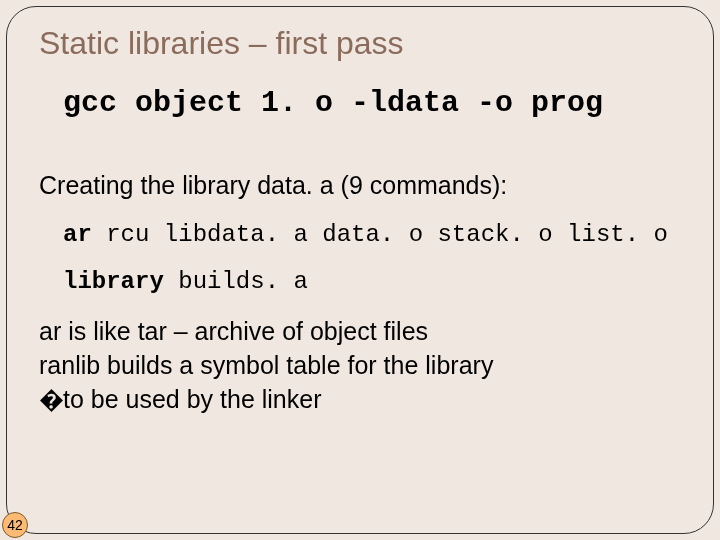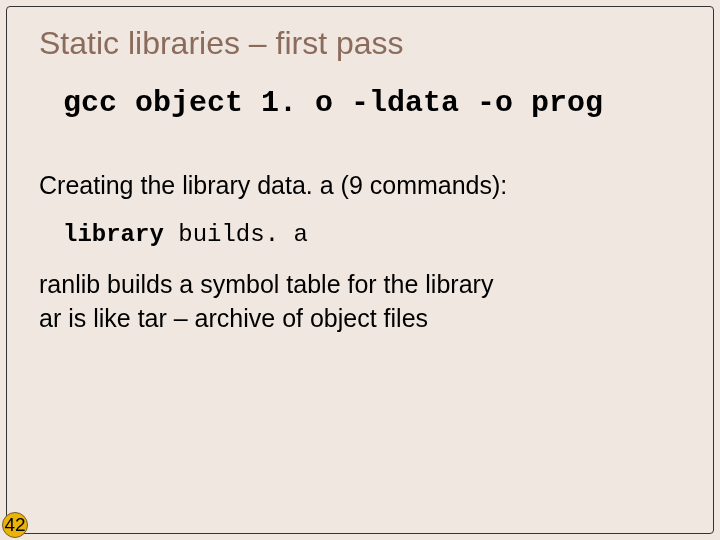--- a/index.html
+++ b/index.html
@@ -6,21 +6,21 @@
   html, body { width: 720px; height: 540px; overflow: hidden; }
   body {
     background: #f0e8e0;
     font-family: Arial, Helvetica, sans-serif;
     position: relative;
   }
   .slide {
     position: absolute;
     top: 6px; left: 6px; right: 6px; bottom: 6px;
     border: 1.5px solid #333;
-    border-radius: 4px;
+    border-radius: 30px;
     padding: 18px 28px 12px 28px;
   }
   .title {
     font-size: 32px;
     color: #8a6b5c;
     font-weight: 400;
     margin-bottom: 14px;
     margin-left: 4px;
   }
   .line {
@@ -61,44 +61,46 @@
     display: inline-block;
     width: 24px;
   }
   .slide-num {
     position: absolute;
     left: 2px;
     bottom: 2px;
     width: 26px;
     height: 26px;
     border-radius: 50%;
-    background: #eab308;
+    background: #fdba74;
     border: 1px solid #7a5a2a;
-    font-size: 19px;
+    font-size: 14px;
     color: #000;
     display: flex;
     align-items: center;
     justify-content: center;
   }
 </style>
 </head>
 <body>
 
 <div class="slide">
 
   <div class="title">Static libraries – first pass</div>
 
 
   <div class="code-big">gcc object 1. o -ldata -o prog</div>
 
   <div class="line section2">Creating the library data. a (9 commands):</div>
 
+  <div class="code-med"><span class="kw">ar</span><span> rcu libdata. a data. o stack. o list. o</span></div>
 
   <div class="code-med"><span class="kw">library</span><span> builds. a</span></div>
 
   <div class="desc-block">
+    <div class="desc">ar is like tar – archive of object files</div>
     <div class="desc">ranlib builds a symbol table for the library</div>
-    <div class="desc">ar is like tar – archive of object files</div>
+    <div class="desc"><span class="glyph">�</span><span>to be used by the linker</span></div>
   </div>
 
 </div>
 
 <div class="slide-num">42</div>
 
 </body></html>

